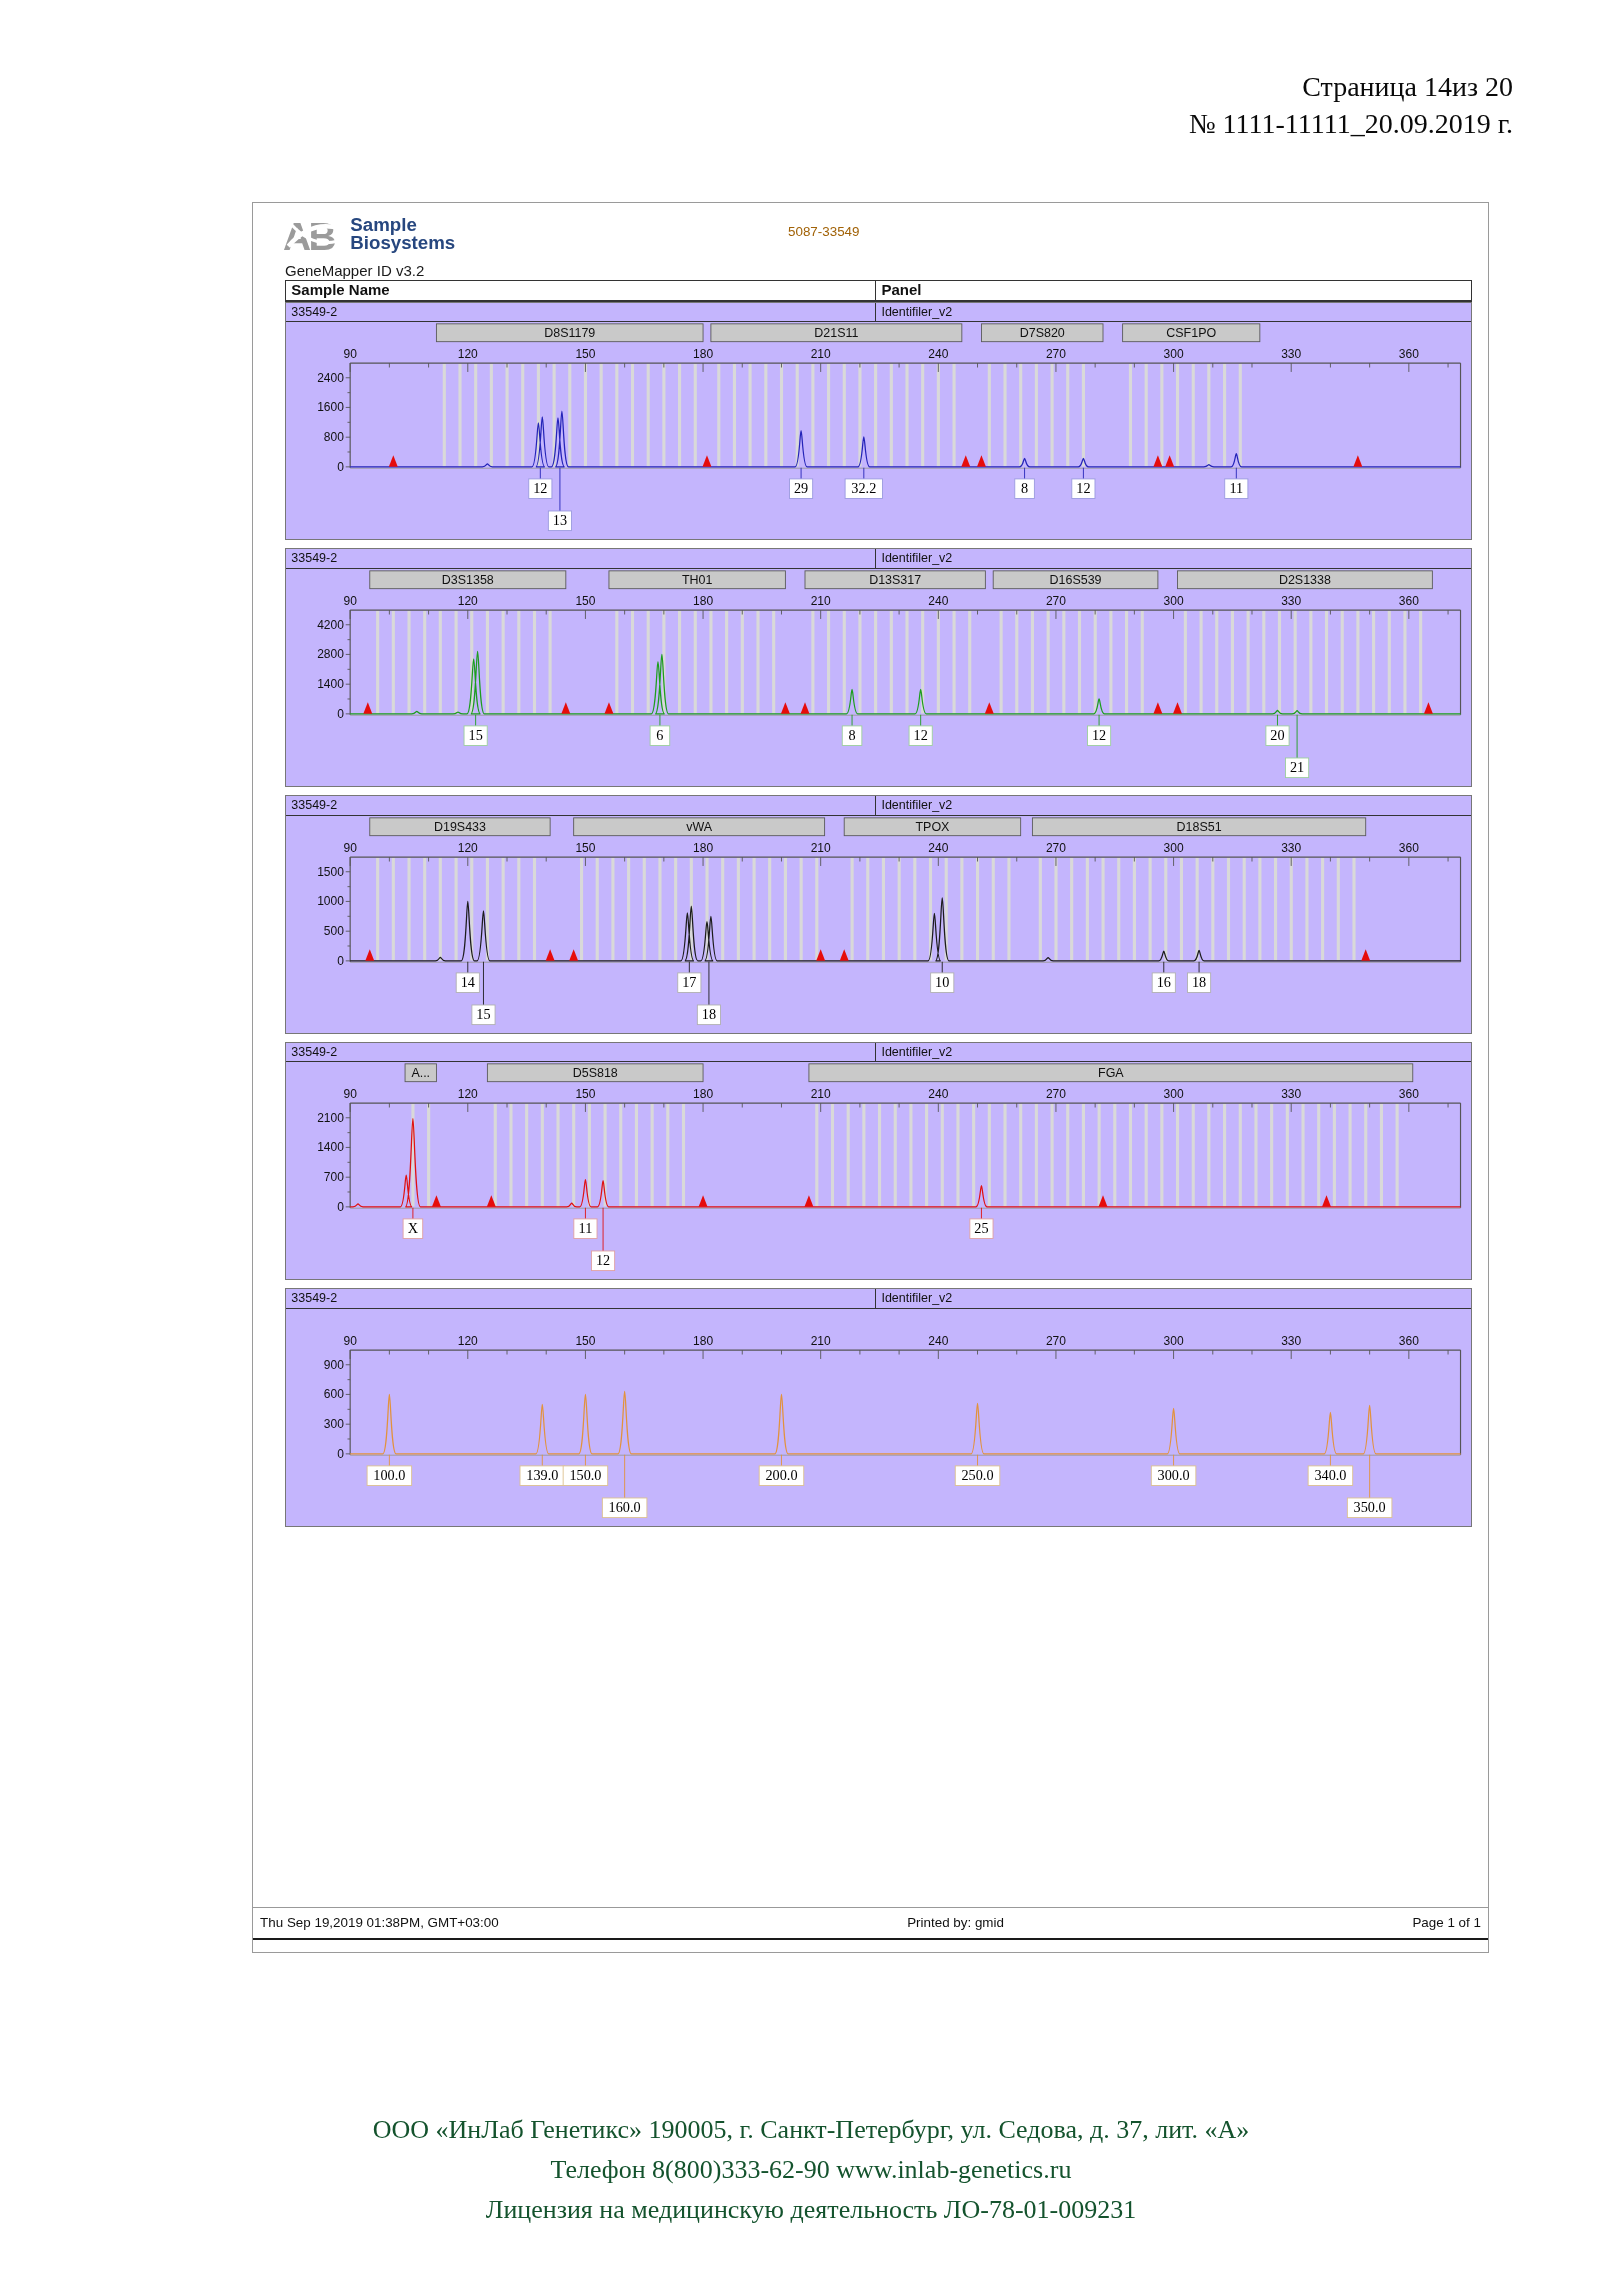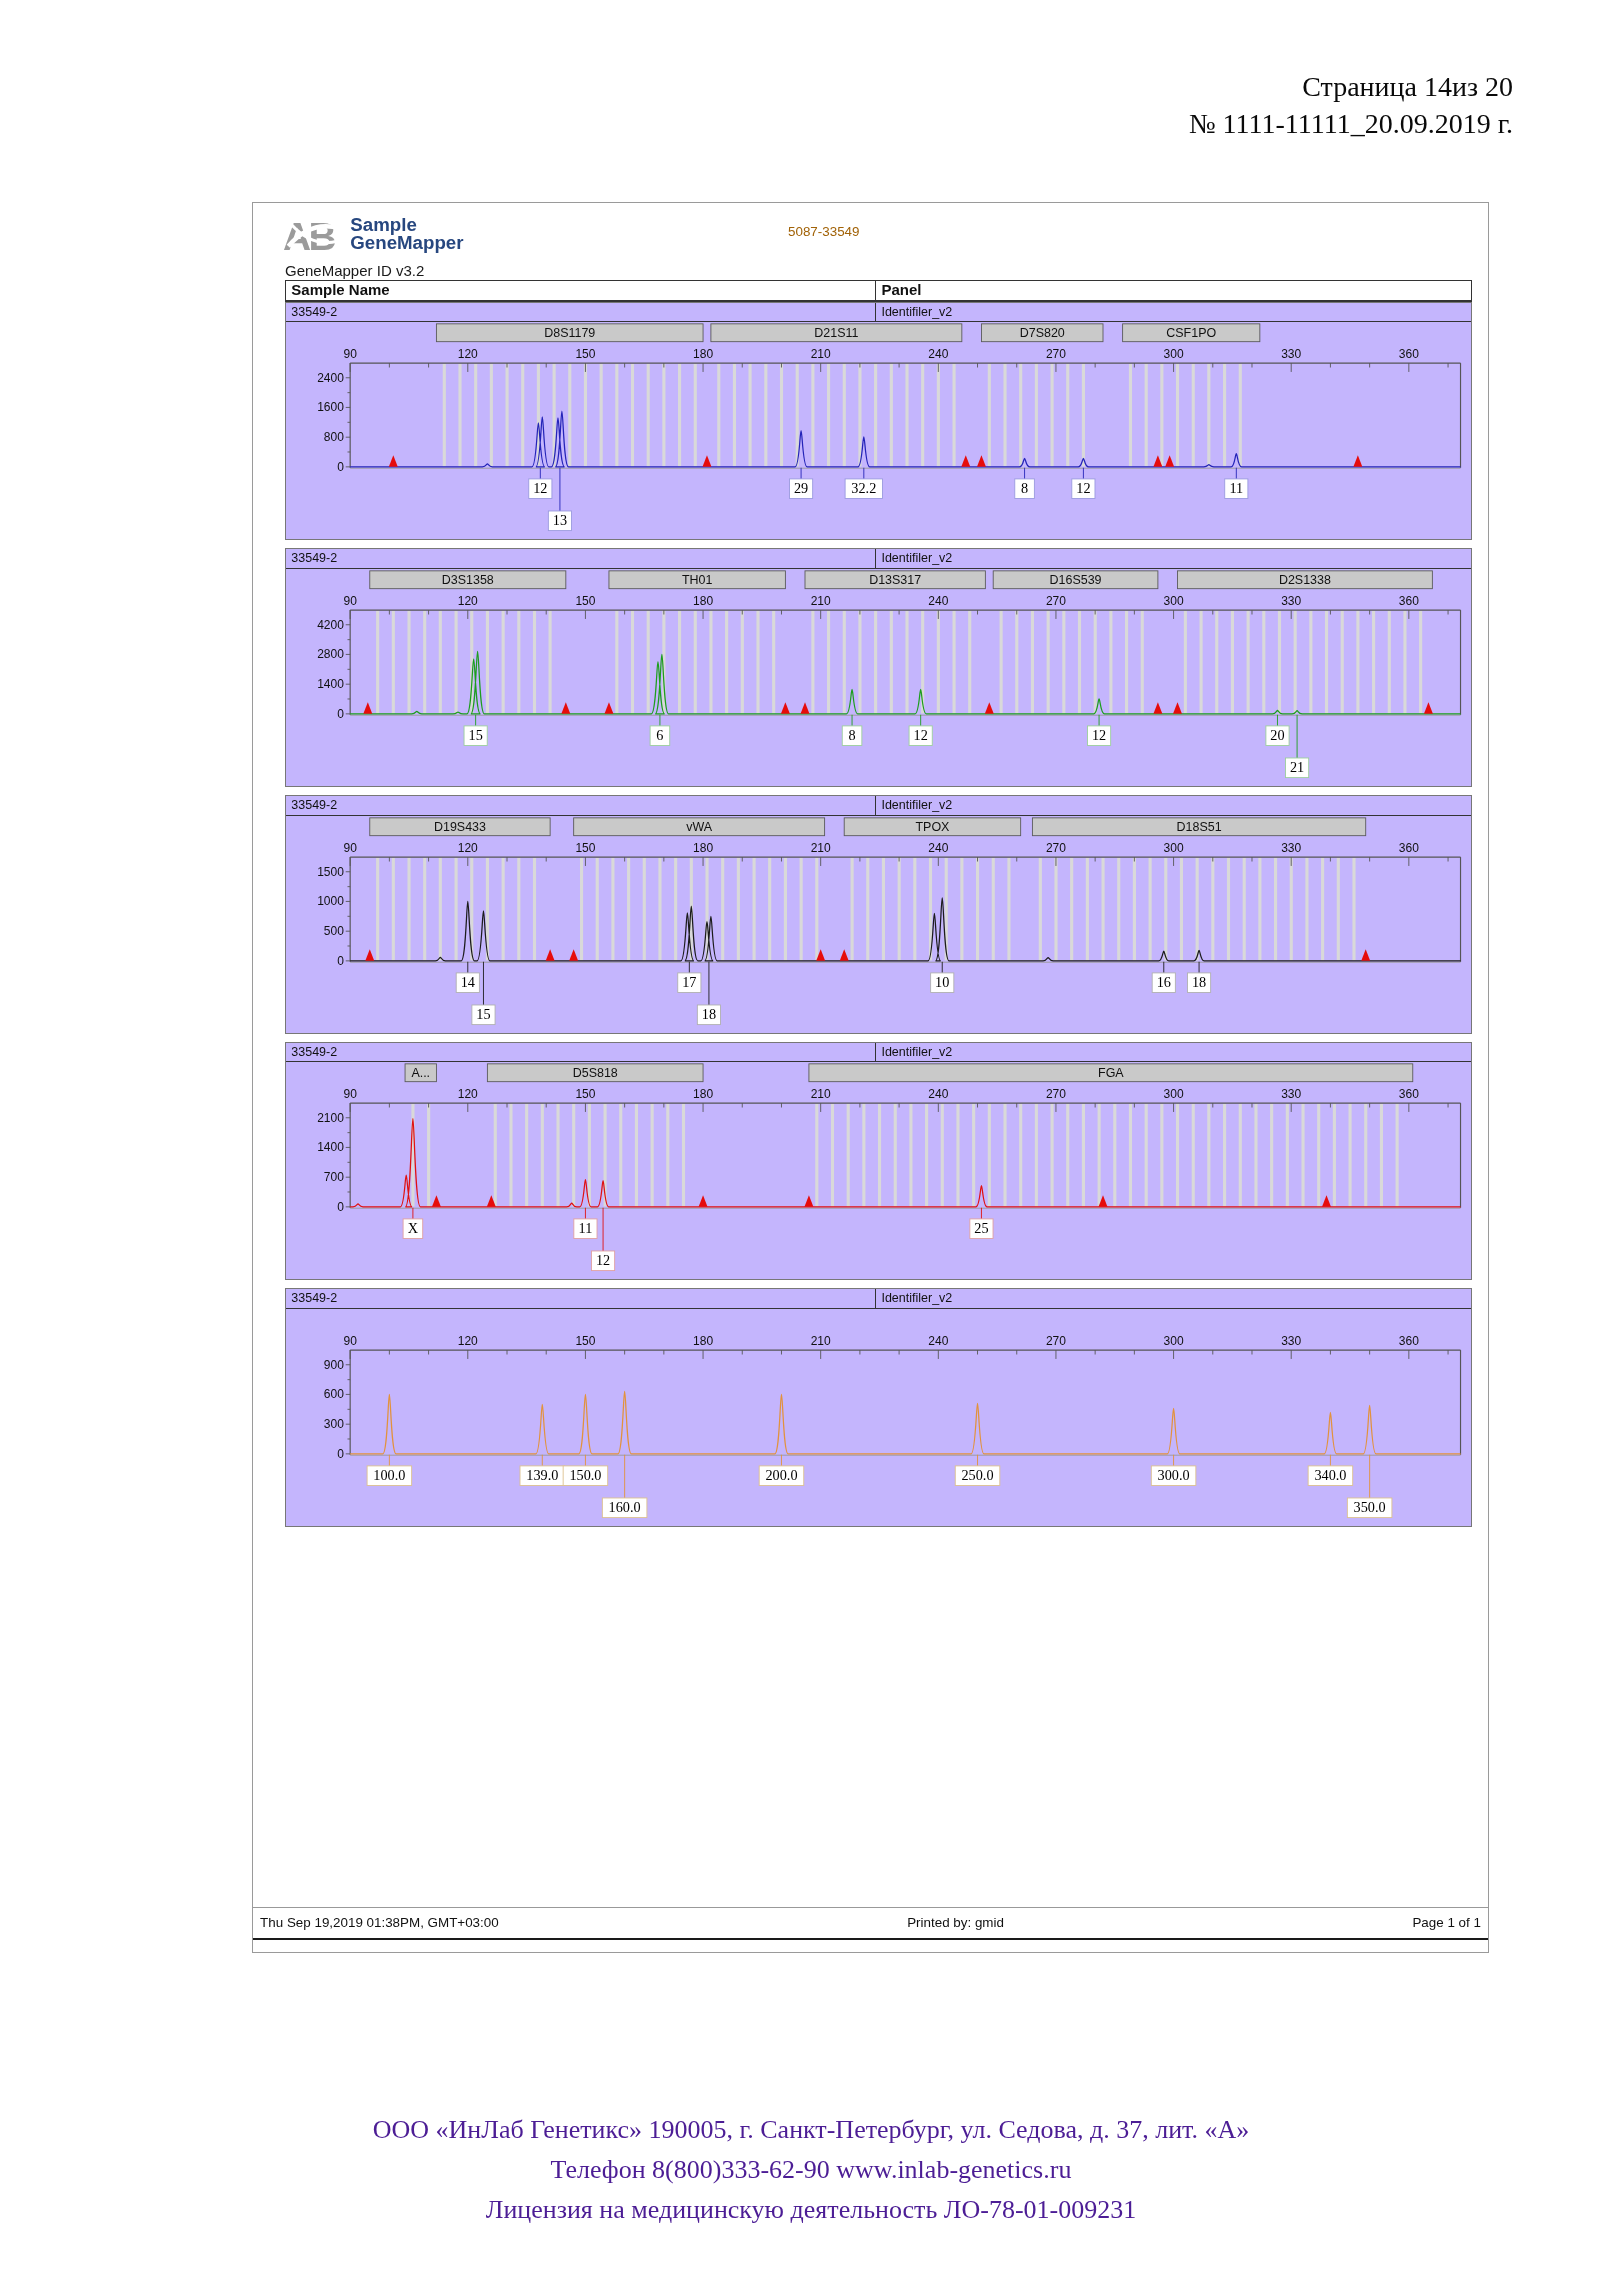--- a/index.html
+++ b/index.html
@@ -19,40 +19,40 @@
   .cell-left{width:49.8%;border-right:0.9px solid #333;padding-left:5.3px;box-sizing:border-box;}
   .cell-right{flex:1;padding-left:5.3px;}
   .panel{border:0.9px solid #777;margin-bottom:8px;background:#c4b5fd;}
   .panel .prow{display:flex;height:18.7px;line-height:18.7px;border-bottom:1.8px solid #333;font-size:12.5px;}
   .plot-wrap{position:relative;}
   .report-footer{position:absolute;left:0;right:0;bottom:12.5px;height:30px;
     border-top:0.9px solid #999;border-bottom:2.7px solid #1a1a1a;
     display:flex;justify-content:space-between;align-items:center;
     font-size:13.4px;padding:0 7.1px;color:#111;gap:25px;}
   .page-footer{position:absolute;left:0;width:1622px;top:2110px;text-align:center;
-    font-family:"Liberation Serif",serif;font-size:26px;line-height:40px;color:#4c1d95;}
+    font-family:"Liberation Serif",serif;font-size:26px;line-height:40px;color:#14532d;}
 </style>
 </head>
 <body>
 
 <div class="page-header">
   <div>Страница 14из 20</div>
   <div>№ 1111-11111_20.09.2019 г.</div>
 </div>
 
 <div class="report">
   <div class="ab-logo">
     <svg width="62" height="41" viewBox="0 0 70 46">
       <text x="0" y="38" font-family="Liberation Sans, sans-serif" font-weight="bold" font-size="44" fill="#9b9b9b" letter-spacing="-3">AB</text>
       <path d="M6,34 Q32,4 64,14" stroke="#ffffff" stroke-width="5" fill="none"></path>
       <path d="M10,10 Q34,36 62,28" stroke="#ffffff" stroke-width="3.5" fill="none"></path>
     </svg>
     <div class="ab-brand">
       <div>Sample</div>
-      <div>GeneMapper</div>
+      <div>Biosystems</div>
     </div>
   </div>
   <div class="gm-version">GeneMapper ID v3.2</div>
   <div class="run-id">5087-33549</div>
 
   <div id="panels">
     <div class="row header">
       <div class="cell-left">Sample Name</div>
       <div class="cell-right">Panel</div>
     </div>

